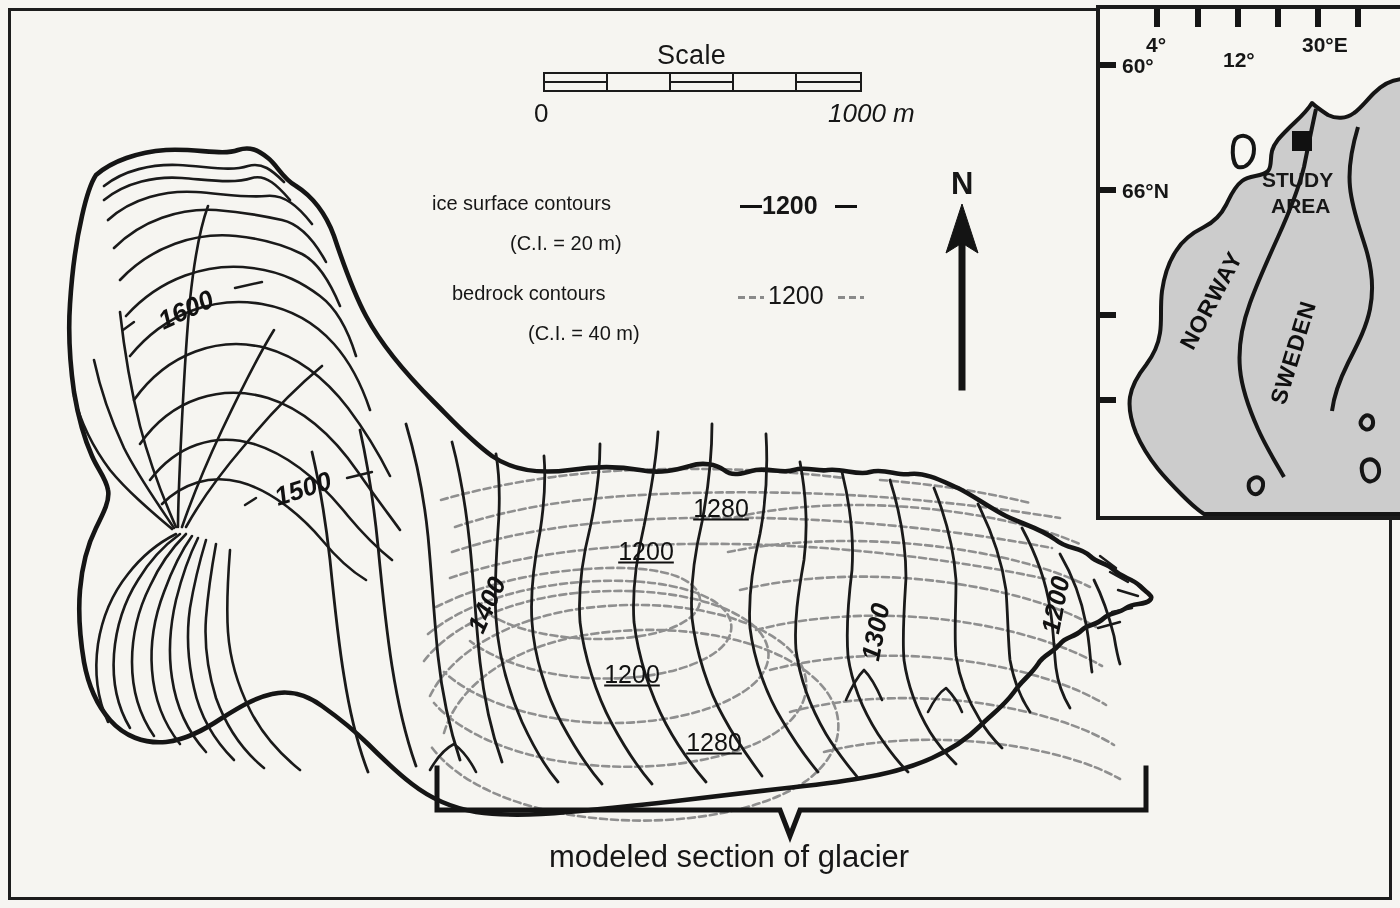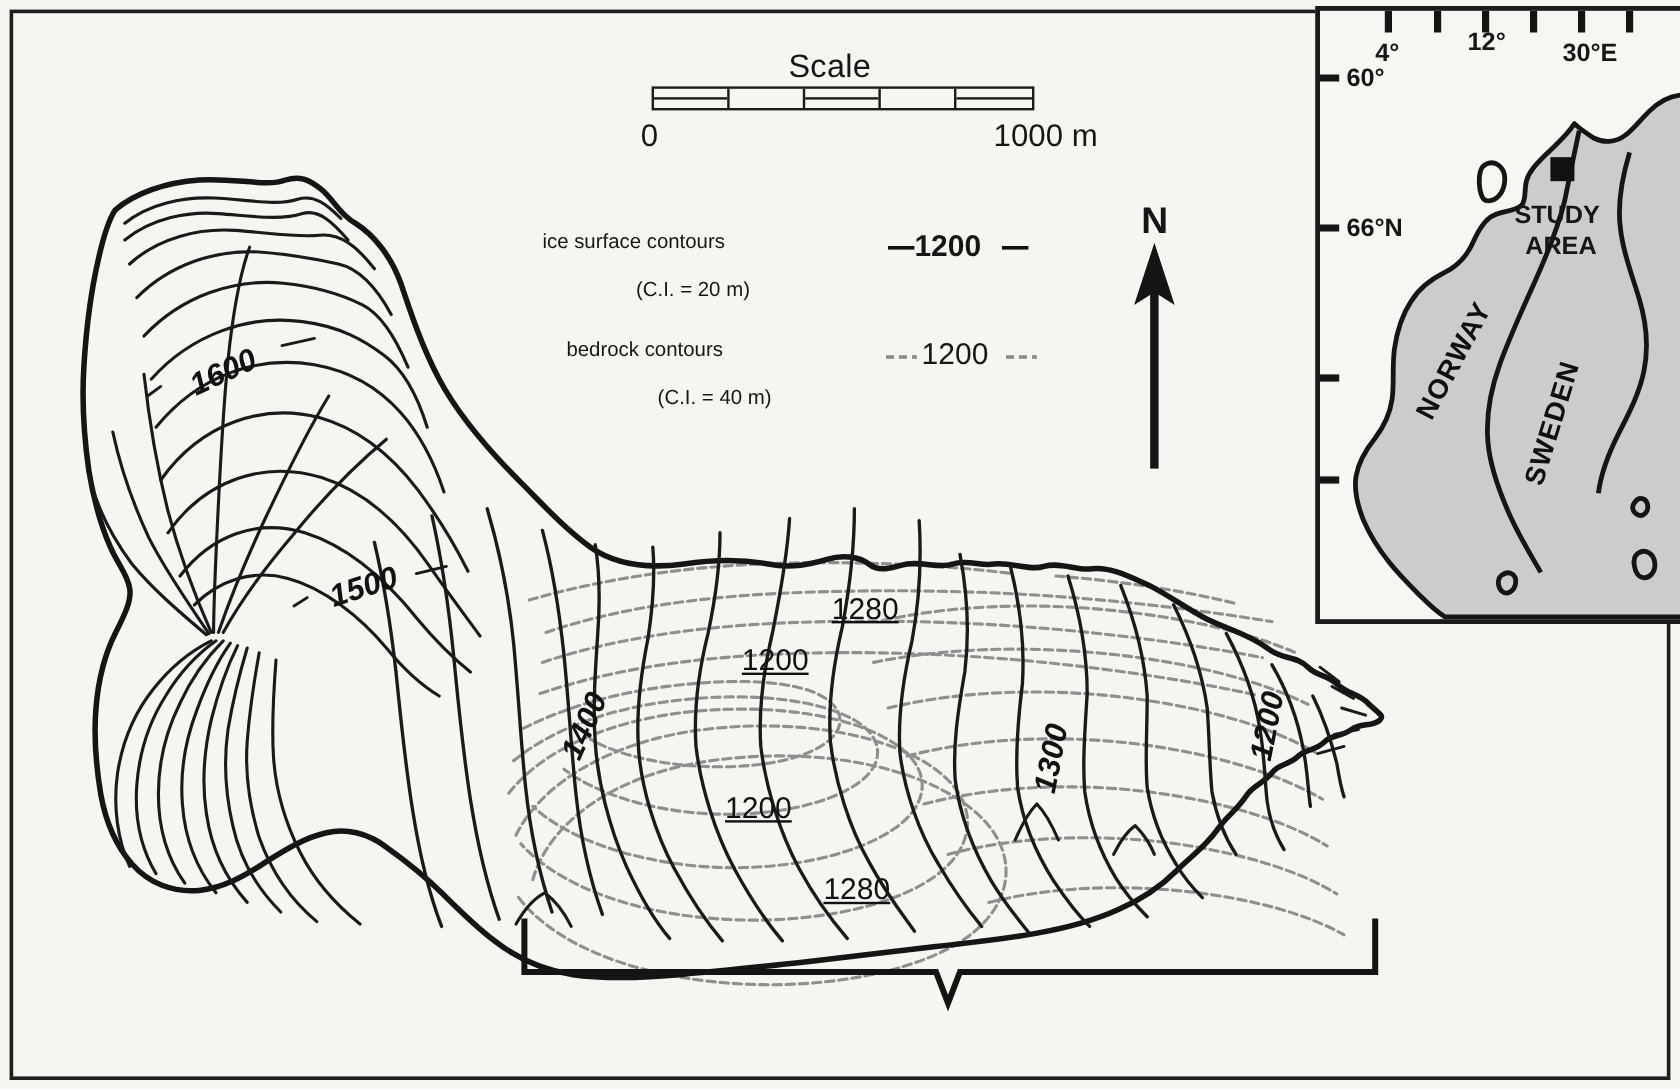--- a/index.html
+++ b/index.html
@@ -43,23 +43,22 @@
     line-height: 1;
   }
   .scale-title {
     font-size: 27px;
     letter-spacing: 0.3px;
   }
   .scale-end {
     font-size: 26px;
   }
   .legend-text {
-    font-size: 17px;
+    font-size: 20px;
     text-align: center;
-    margin-left: 20px;
   }
   .legend-sample-bold {
     font-size: 25px;
     font-weight: bold;
   }
   .legend-sample-plain {
     font-size: 25px;
   }
   .north-letter {
     font-size: 31px;
@@ -327,21 +326,21 @@
 
   <div class="txt scale-title" style="left:657px; top:42px;">Scale</div>
   <div id="scale-bar" style="left:543px; top:72px; width:315px;">
     <div class="seg striped" style="width:63px;"></div>
     <div class="seg" style="width:63px;"></div>
     <div class="seg striped" style="width:63px;"></div>
     <div class="seg" style="width:63px;"></div>
     <div class="seg striped" style="width:63px;"></div>
   </div>
   <div class="txt scale-end" style="left:534px; top:100px;">0</div>
-  <div class="txt scale-end" style="left:828px; top:100px;">1000 m</div>
+  <div class="txt scale-end" style="left:828px; top:100px;font-style:italic;">1000 m</div>
 
   <div class="txt legend-text" style="left:432px; top:193px;">ice surface contours</div>
   <div class="txt legend-text" style="left:510px; top:233px;">(C.I. = 20 m)</div>
   <div class="legend-line-solid" style="left:740px; top:205px; width:22px;"></div>
   <div class="txt legend-sample-bold" style="left:762px; top:193px;">1200</div>
   <div class="legend-line-solid" style="left:835px; top:205px; width:22px;"></div>
 
   <div class="txt legend-text" style="left:452px; top:283px;">bedrock contours</div>
   <div class="txt legend-text" style="left:528px; top:323px;">(C.I. = 40 m)</div>
   <div class="legend-line-dash" style="left:738px; top:296px; width:26px;"></div>
@@ -354,20 +353,21 @@
       <rect x="959" y="215" width="6" height="175"></rect>
       <path d="M962,204 L946,253 L962,243 L978,253 Z"></path>
     </g>
   </svg>
 
   <svg class="overlay-svg" width="1400" height="908" viewBox="0 0 1400 908">
     <g fill="none" stroke="#141414" stroke-width="5" stroke-linecap="square">
       <path d="M437,768 L437,810 L780,810 L790,836 L800,810 L1146,810 L1146,768"></path>
     </g>
   </svg>
+  <div class="txt caption" style="left:549px; top:841px;">modeled section of glacier</div>
 
   <div id="inset-box" style="left:1096px; top:5px; width:308px; height:515px;">
     <svg width="304" height="511" viewBox="0 0 304 511">
 
       <g>
         <path fill="#cccccc" stroke="#151515" stroke-width="4" stroke-linejoin="round" d="M212,94
              C206,104 196,112 188,120
              C180,128 174,134 172,142
              C170,150 172,158 168,162
              C162,168 150,166 142,172
@@ -417,21 +417,21 @@
 
       <g stroke="#151515" stroke-width="6">
         <line x1="0" y1="56" x2="16" y2="56"></line>
         <line x1="0" y1="181" x2="16" y2="181"></line>
         <line x1="0" y1="306" x2="16" y2="306"></line>
         <line x1="0" y1="391" x2="16" y2="391"></line>
       </g>
     </svg>
 
     <div class="txt inset-tick-label" style="left:46px; top:25px;">4°</div>
-    <div class="txt inset-tick-label" style="left:123px; top:16px;">12°</div>
+    <div class="txt inset-tick-label" style="left:123px; top:40px;">12°</div>
     <div class="txt inset-tick-label" style="left:202px; top:25px;">30°E</div>
     <div class="txt inset-tick-label" style="left:22px; top:46px;">60°</div>
     <div class="txt inset-tick-label" style="left:22px; top:171px;">66°N</div>
 
     <div class="txt inset-study" style="left:162px; top:160px;">STUDY</div>
     <div class="txt inset-study" style="left:171px; top:186px;">AREA</div>
 
     <div class="country-label" style="left:58px; top:278px; transform: rotate(-62deg);">NORWAY</div>
     <div class="country-label" style="left:140px; top:330px; transform: rotate(-73deg);">SWEDEN</div>
   </div>

